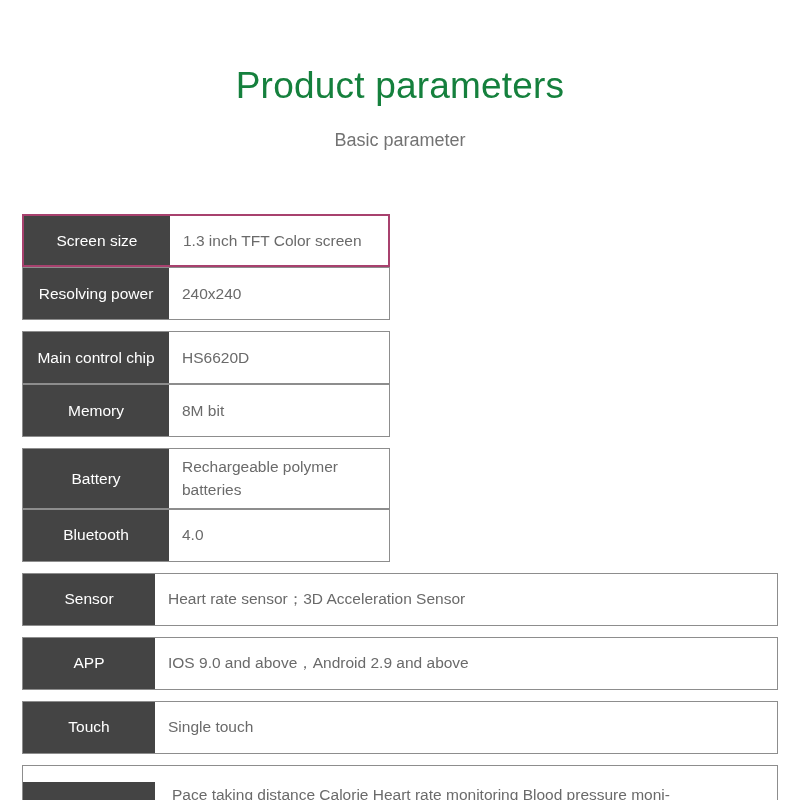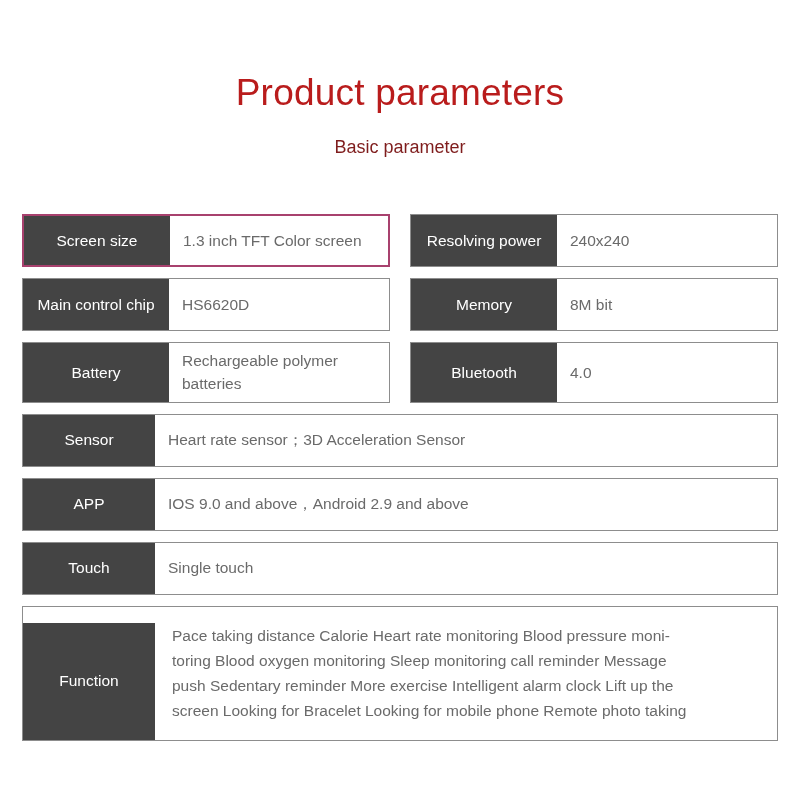--- a/index.html
+++ b/index.html
@@ -23,45 +23,46 @@
   }
 
   
   .header {
     text-align: center;
     padding-top: 58px;
   }
   .page-title {
     font-size: 37px;
     font-weight: 400;
-    color: #b91c1c;
+    color: #15803d;
     letter-spacing: 0.2px;
     line-height: 1.1;
-    margin: 15px;
+    margin: 8px;
   }
   .page-subtitle {
     font-size: 18px;
     font-weight: 400;
-    color: #7f1d1d;
+    color: #737373;
     margin: 24px 0 0 0;
     line-height: 1.1;
   }
 
   
   .spec-table {
     position: absolute;
     left: 22px;
     top: 214px;
     width: 756px;
   }
 
   .spec-row-pair {
     display: flex;
     justify-content: space-between;
     margin-bottom: 11px;
+    flex-direction: column;
   }
 
   .spec-item {
     display: flex;
     align-items: stretch;
     box-sizing: border-box;
     border: 1px solid #8d8d8d;
     background: #ffffff;
     min-height: 53px;
   }

